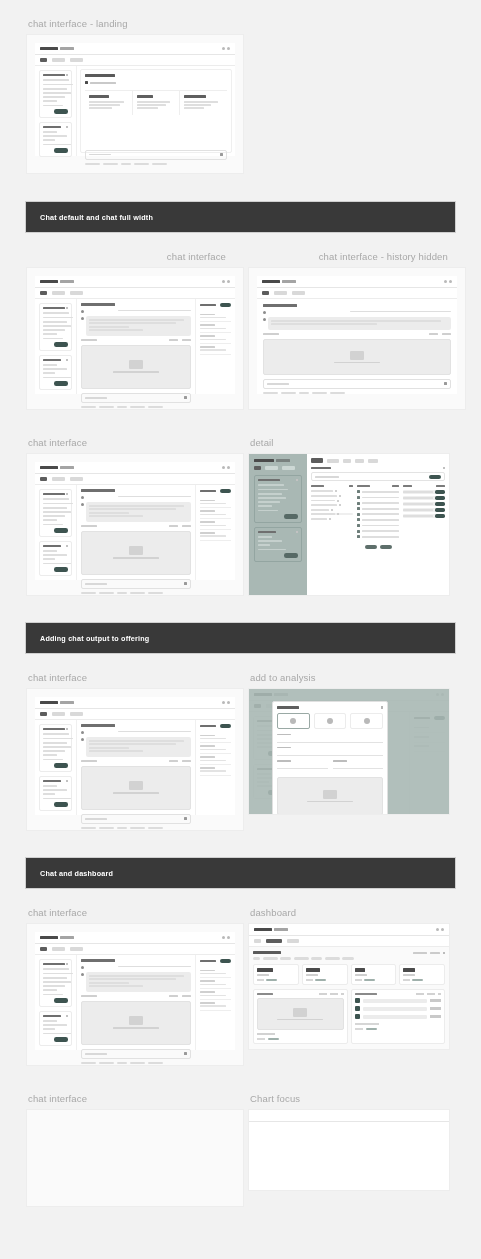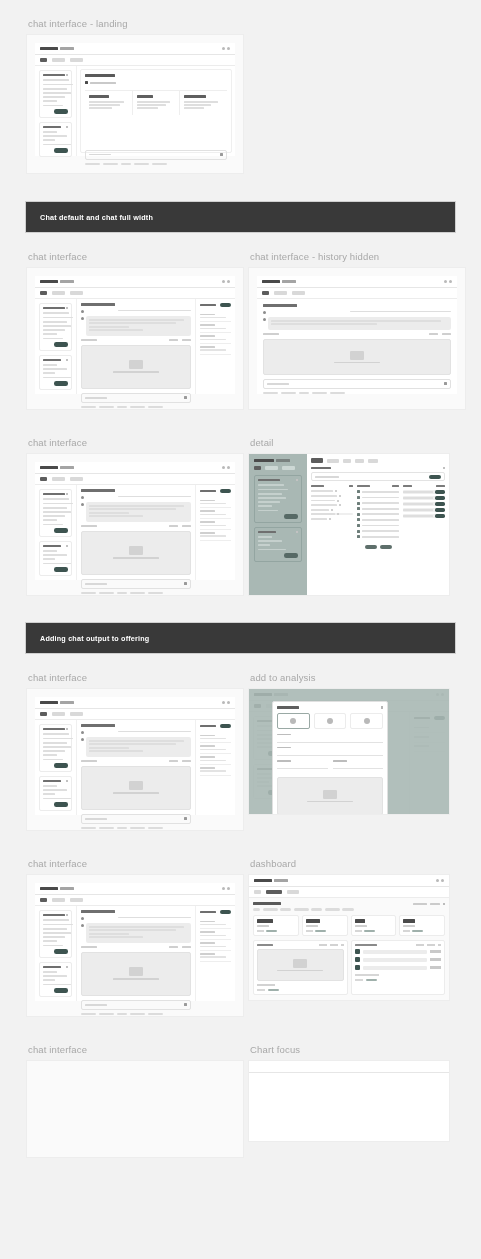--- a/index.html
+++ b/index.html
@@ -268,21 +268,21 @@
                     <b></b>
                 </div>
               </div>
             </div>
           </div>
         </div>
       </div>
     </div>
   </div>
 
-  <div class="section" style="padding-top:28px;">
+  <div class="section" style="padding-top:28px;text-align:right;">
     <div class="band">Chat default and chat full width</div>
     <div class="row">
       <div class="col">
         <div class="frame-label">chat interface</div>
         <div class="frame pad" style="height:125px;">
           <div class="app">
             <div class="app-top">
               <div class="brand">
                   <span class="blk" style="width:18px"></span>
                   <span class="blk" style="width:14px;opacity:.5"></span>
@@ -970,20 +970,21 @@
               </div>
 
             </div>
           </div>
         </div>
       </div>
     </div>
   </div>
 
   <div class="section" style="padding-top:27px;">
+    <div class="band">Chat and dashboard</div>
     <div class="row">
       <div class="col">
         <div class="frame-label">chat interface</div>
         <div class="frame pad" style="height:125px;">
           <div class="app">
             <div class="app-top">
                 <div class="brand">
                   <span class="blk" style="width:18px"></span>
                   <span class="blk" style="width:14px;opacity:.5"></span>
                 </div>

